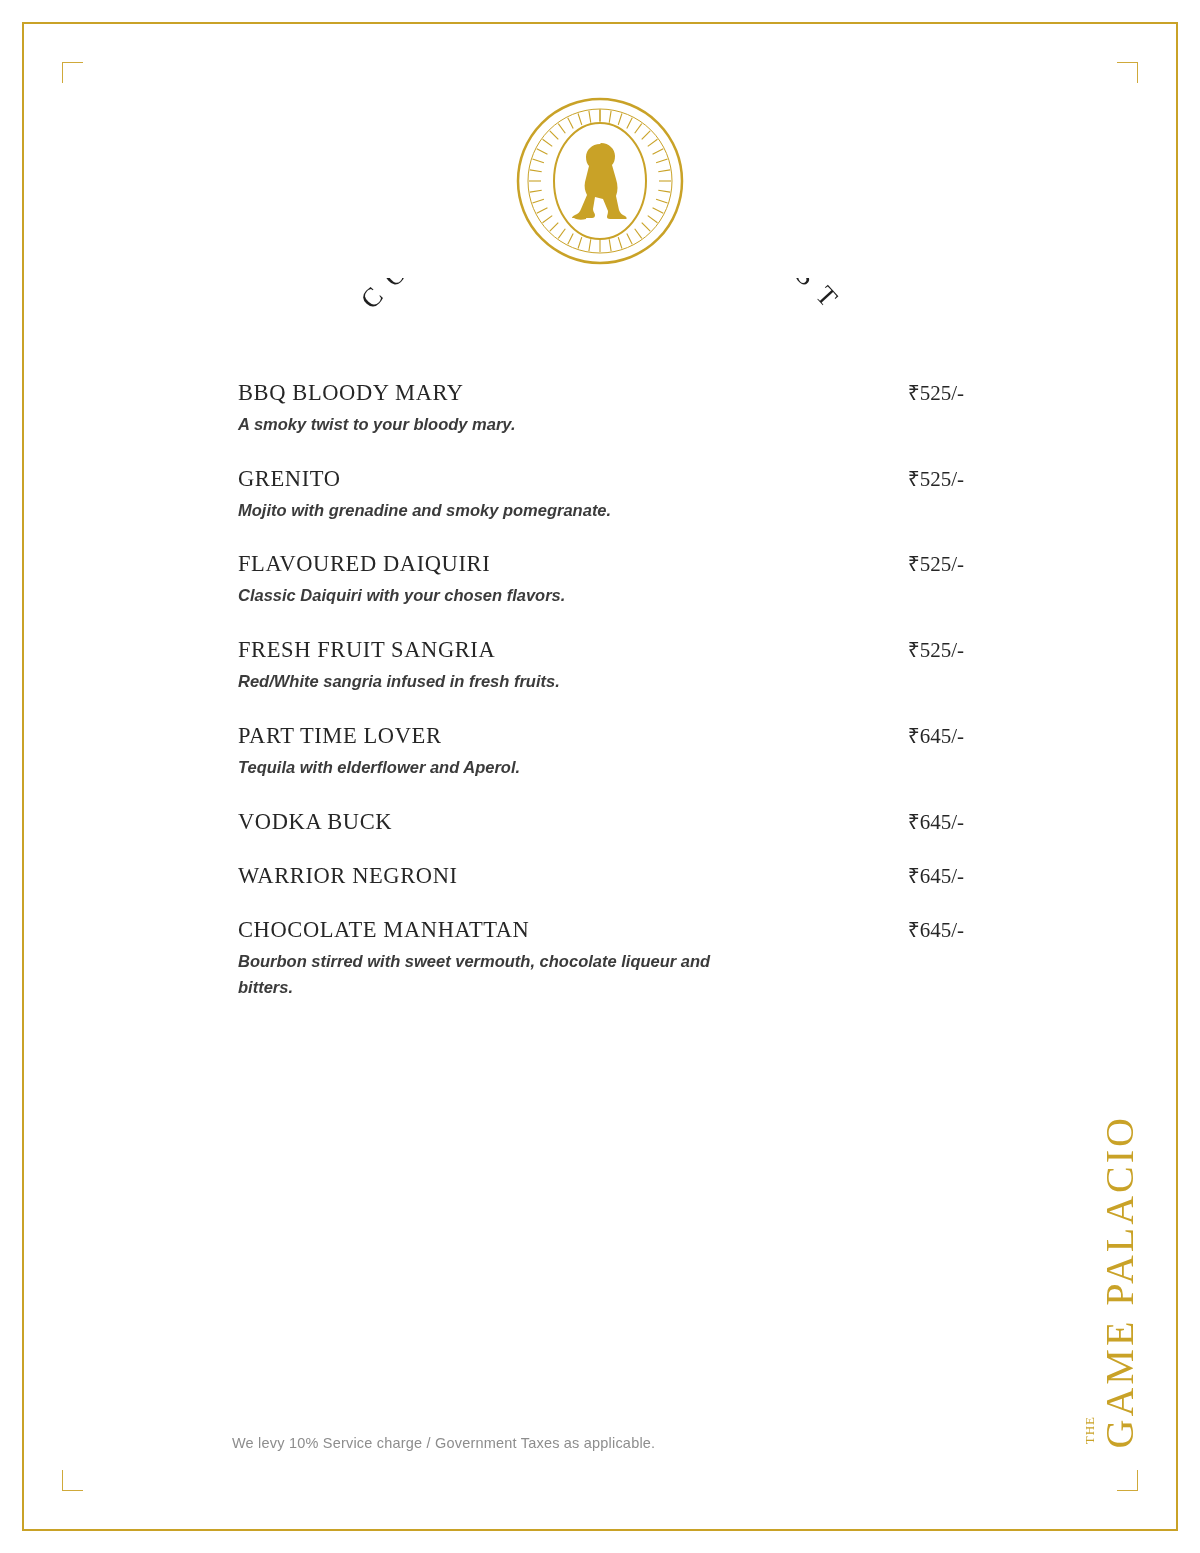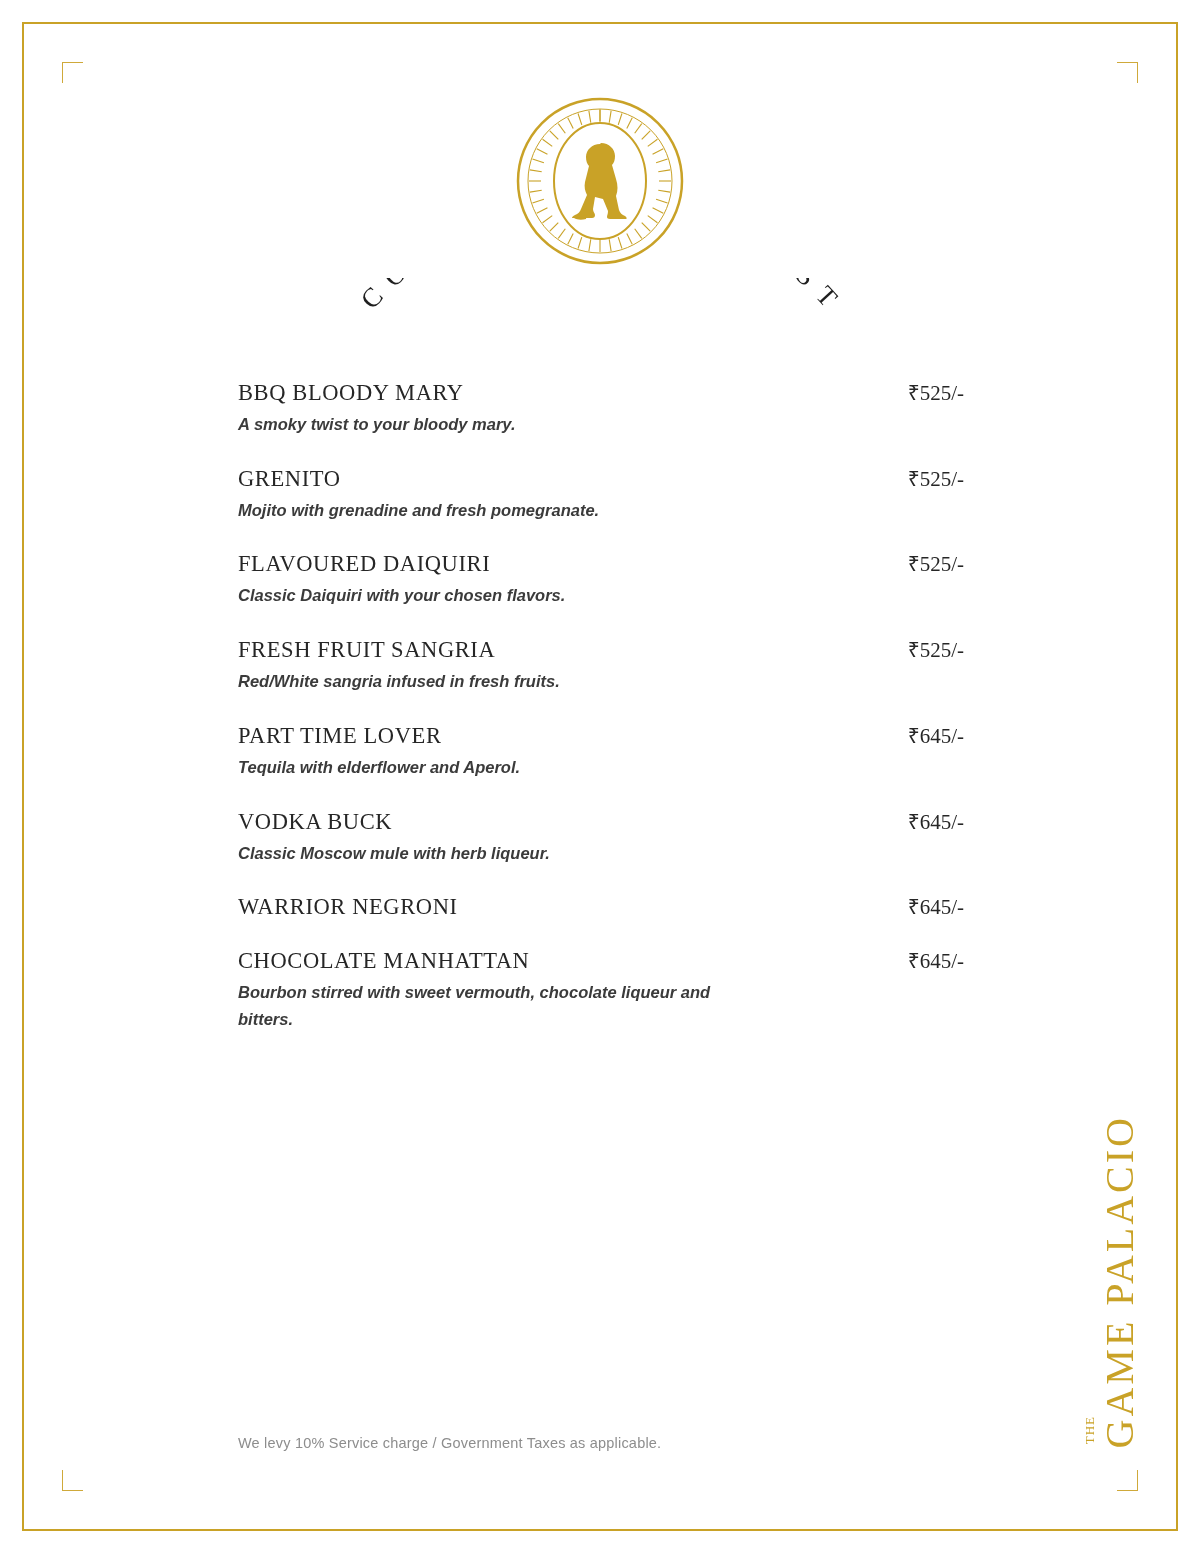--- a/index.html
+++ b/index.html
@@ -108,21 +108,21 @@
     font-size: 16.5px;
     line-height: 1.62;
     color: #3b3b3b;
     max-width: 530px;
     font-weight: bold;
   }
 
   
   .footer-note {
     position: absolute;
-    left: 238px;
+    left: 232px;
     top: 1435px;
     font-family: "Liberation Sans", sans-serif;
     font-size: 14.5px;
     color: #8d8d8d;
     letter-spacing: 0.2px;
   }
 
   
   .brand-vertical {
     position: absolute;
@@ -243,21 +243,21 @@
       <div class="item-price">₹525/-</div>
     </div>
     <div class="item-desc">A smoky twist to your bloody mary.</div>
   </div>
 
   <div class="menu-item">
     <div class="item-head">
       <div class="item-name">GRENITO</div>
       <div class="item-price">₹525/-</div>
     </div>
-    <div class="item-desc">Mojito with grenadine and fresh pomegranate.</div>
+    <div class="item-desc">Mojito with grenadine and smoky pomegranate.</div>
   </div>
 
   <div class="menu-item">
     <div class="item-head">
       <div class="item-name">FLAVOURED DAIQUIRI</div>
       <div class="item-price">₹525/-</div>
     </div>
     <div class="item-desc">Classic Daiquiri with your chosen flavors.</div>
   </div>
 
@@ -275,21 +275,20 @@
       <div class="item-price">₹645/-</div>
     </div>
     <div class="item-desc">Tequila with elderflower and Aperol.</div>
   </div>
 
   <div class="menu-item">
     <div class="item-head">
       <div class="item-name">VODKA BUCK</div>
       <div class="item-price">₹645/-</div>
     </div>
-    <div class="item-desc">Classic Moscow mule with herb liqueur.</div>
   </div>
 
   <div class="menu-item">
     <div class="item-head">
       <div class="item-name">WARRIOR NEGRONI</div>
       <div class="item-price">₹645/-</div>
     </div>
   </div>
 
   <div class="menu-item">

